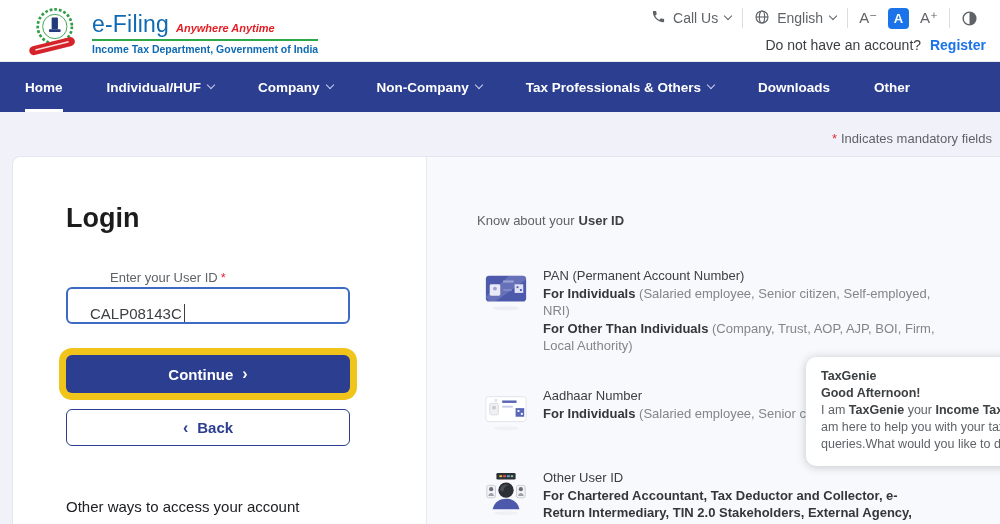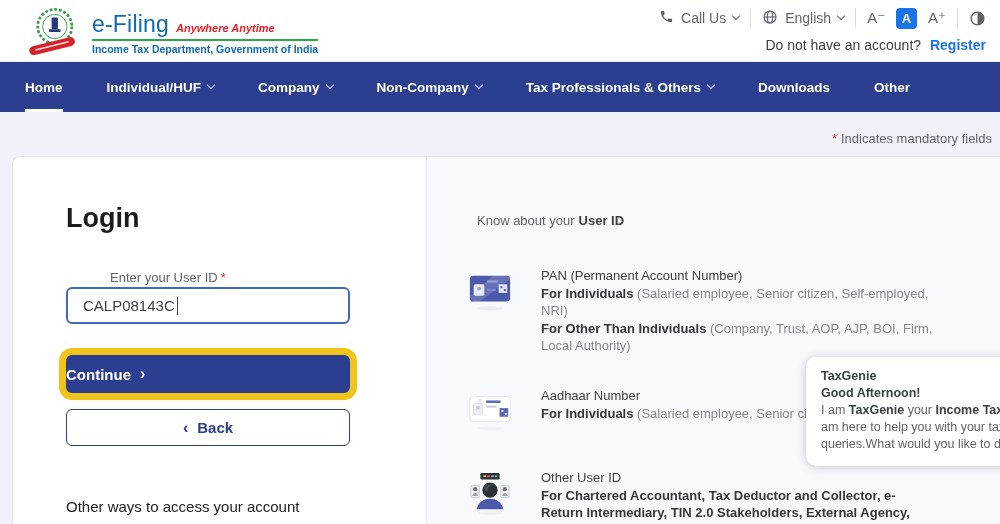--- a/index.html
+++ b/index.html
@@ -10,21 +10,21 @@
   
   .header { position:absolute; top:0; left:0; right:0; height:62px; background:#fff;
             border-bottom:1px solid #e9e9f0; z-index:2; }
   .logo { position:absolute; left:26px; top:4px; display:flex; align-items:center; cursor:pointer; }
   .logo-text { margin-left:12px; }
   .brand-row { display:flex; align-items:baseline; border-bottom:2px solid #2ba84a; padding-bottom:1px; }
   .brand { font-size:23px; color:#0e6ab2; font-weight:500; letter-spacing:.2px; }
   .tagline { font-size:11px; color:#e31e24; font-style:italic; margin-left:7px; font-weight:700; }
   .subtitle { font-size:10.5px; color:#0e6ab2; font-weight:700; margin-top:2px; }
 
-  .util-row { position:absolute; top:6px; right:14px; display:flex; align-items:center; gap:11px;
+  .util-row { position:absolute; top:6px; right:22px; display:flex; align-items:center; gap:11px;
               color:#5f6368; font-size:14px; height:24px; }
   .util-item { display:flex; align-items:center; gap:7px; cursor:pointer; }
   .vsep { width:1px; height:20px; background:#dadce0; }
   .chev { width:6px; height:6px; border:solid currentColor; border-width:0 1.5px 1.5px 0;
           transform:rotate(45deg); display:inline-block; margin-top:-4px; }
   .font-btn { font-size:15px; color:#5f6368; cursor:pointer; }
   .font-cur { width:21px; height:21px; background:#1a73e8; color:#fff; border-radius:4px;
               display:flex; align-items:center; justify-content:center; font-size:13px; font-weight:700; cursor:pointer; }
   .register-row { position:absolute; top:37px; right:14px; font-size:14px; color:#3c4043; }
   .register-link { color:#1a73e8; font-weight:700; margin-left:5px; cursor:pointer; }
@@ -45,38 +45,38 @@
   .card { position:absolute; left:12px; top:156px; width:1000px; height:380px; background:#fff;
           border:1px solid #e4e6f0; border-bottom:none; border-radius:8px 8px 0 0; }
   .right-panel { position:absolute; left:413px; top:0; bottom:0; right:0; background:#f8f9fd;
                  border-left:1px solid #e8eaf2; border-radius:0 8px 0 0; }
 
   
   .login-title { position:absolute; left:53px; top:46px; font-size:27px; font-weight:700; color:#1c1c1e; }
   .field-label { position:absolute; left:53px; top:113px; font-size:13px; color:#5f6368;margin-left:44px; }
   .field-label .star { color:#e02b3a; margin-left:3px; }
   .userid-input { position:absolute; left:53px; top:130px; width:284px; height:37px; background:#fff;
-                  border:2px solid #3f6ac4; border-radius:6px; display:flex; align-items:center;
-                  padding-left:15px; font-size:15px; color:#3c4043; cursor:text; }
+                  border:2px solid #3f6ac4; border-radius:6px; display:flex; align-items:flex-end;
+                  padding-left:22px; font-size:15px; color:#3c4043; cursor:text; }
   .caret { width:1.5px; height:18px; background:#3c4043; margin-left:2px; }
   .btn-continue { position:absolute; left:53px; top:198px; width:284px; height:38px; background:#2c3e8f;
                   border-radius:6px; color:#fff; font-weight:700; font-size:15px; display:flex;
-                  align-items:center; justify-content:flex-start; cursor:pointer;
+                  align-items:center; justify-content:center; cursor:pointer;
                   box-shadow:0 0 0 7px #f0c41b; }
   .btn-continue .bchev { margin-left:9px; font-size:16px; font-weight:700; }
   .btn-back { position:absolute; left:53px; top:252px; width:284px; height:37px; background:#fff;
               border:1px solid #2c3e8f; border-radius:6px; color:#2c3e8f; font-weight:700; font-size:15px;
               display:flex; align-items:center; justify-content:center; cursor:pointer; }
   .btn-back .bchev { margin-right:9px; font-size:16px; font-weight:700; }
   .other-ways { position:absolute; left:53px; top:341px; font-size:15px; color:#202124; }
 
   
   .know-title { position:absolute; left:464px; top:56px; font-size:13px; color:#5f6368; }
   .know-title .kt-bold { color:#3c4043; font-weight:700; margin-left:4px; }
-  .know-item { position:absolute; left:454px; display:flex; gap:28px; }
+  .know-item { position:absolute; left:470px; display:flex; gap:14px; }
   .know-icon { width:46px; height:48px; flex:none; }
   .know-text { width:392px; font-size:13px; line-height:17.5px; color:#3c4043; }
   .know-text .b { font-weight:700; color:#33363b; }
   .know-text .r { color:#80868b; }
   .ki-1 { top:110px; } .ki-2 { top:230px; } .ki-3 { top:312px; }
 
   
   .genie { position:absolute; left:806px; top:357px; width:245px; background:#fff; border-radius:10px;
            box-shadow:0 1px 10px rgba(60,64,67,.28); padding:11px 15px 13px; z-index:6;
            font-size:12.5px; line-height:17px; color:#5f6368; cursor:pointer; }

